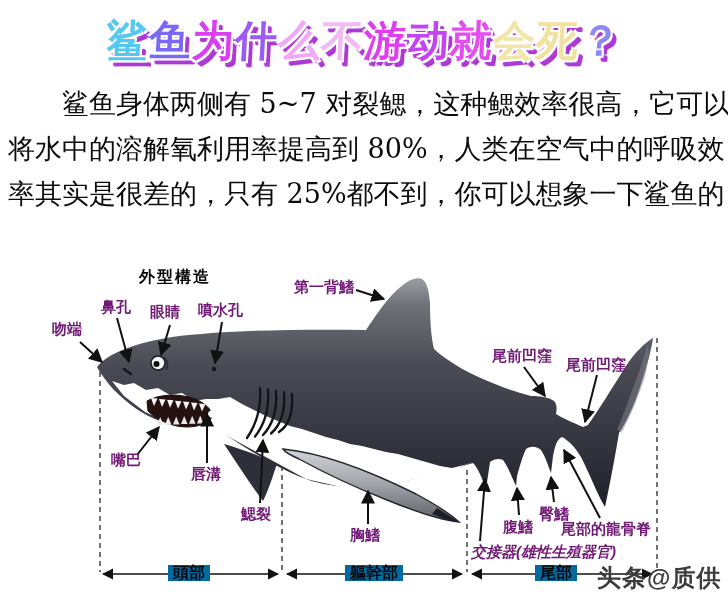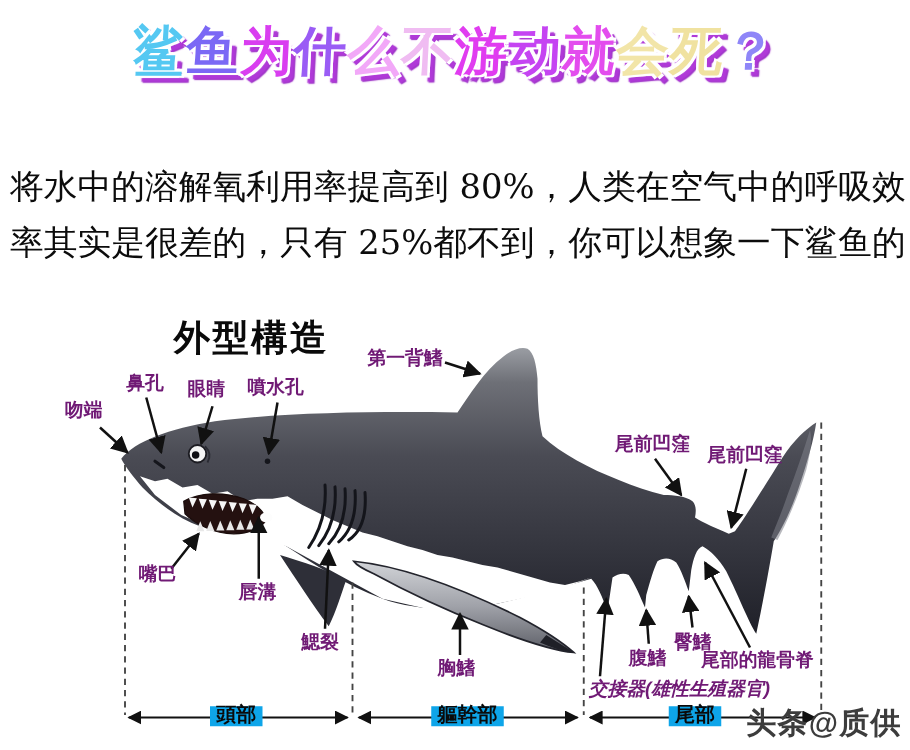--- a/index.html
+++ b/index.html
@@ -11,37 +11,38 @@
               transform:skewX(-3deg);}
   .tchar{display:inline-block;
          text-shadow:-2px -2px 0 #fff,2px -2px 0 #fff,-2px 2px 0 #fff,2px 2px 0 #fff,
                      5px 5px 1px #b03ad8,6px 6px 1px #9a2fc4;}
   
   .para-line{position:absolute;left:8px;width:712px;font-family:"DejaVu Serif","Liberation Serif",serif;
              font-size:27px;color:#0c0c0c;white-space:nowrap;}
   .para-line.indent{text-indent:2em;}
   
   #shark-svg{position:absolute;left:0;top:0;width:728px;height:600px;}
-  .diagram-heading{position:absolute;font-weight:bold;font-size:29px;color:#0a0a0a;letter-spacing:2px;}
+  .diagram-heading{position:absolute;font-weight:bold;font-size:16px;color:#0a0a0a;letter-spacing:2px;margin-top:16px;}
   .part-label{position:absolute;font-weight:bold;font-size:15px;color:#701a75;white-space:nowrap;
               line-height:1;}
   .section-label{position:absolute;font-weight:bold;font-size:16px;color:#0a0a0a;white-space:nowrap;
-                 background:#0ea5e9;padding:0 5px;line-height:1;transform:translateX(-50%);}
+                 background:#0369a1;padding:0 5px;line-height:1;transform:translateX(-50%);}
   .watermark{position:absolute;left:597px;top:562px;font-size:24px;font-weight:bold;
              color:#3c3c3c;letter-spacing:1px;}
 </style>
 </head>
 <body>
 
 <div id="app">
 
   <div class="title-wrap">
     <span class="chars"><span class="tchar" style="color: rgb(85, 200, 242);">鲨</span><span class="tchar" style="color: rgb(123, 104, 245);">鱼</span><span class="tchar" style="color: rgb(217, 62, 240);">为</span><span class="tchar" style="color: rgb(154, 92, 245);">什</span><span class="tchar" style="color: rgb(242, 168, 248);">么</span><span class="tchar" style="color: rgb(240, 188, 242);">不</span><span class="tchar" style="color: rgb(224, 60, 240);">游</span><span class="tchar" style="color: rgb(197, 68, 242);">动</span><span class="tchar" style="color: rgb(227, 76, 238);">就</span><span class="tchar" style="color: rgb(242, 229, 168);">会</span><span class="tchar" style="color: rgb(240, 226, 160);">死</span><span class="tchar" style="color: rgb(143, 134, 248);">？</span></span>
   </div>
 
+  <div class="para-line indent" style="top:86px">鲨鱼身体两侧有 5~7 对裂鳃，这种鳃效率很高，它可以</div>
   <div class="para-line" style="top:131px">将水中的溶解氧利用率提高到 80%，人类在空气中的呼吸效</div>
   <div class="para-line" style="top:176px">率其实是很差的，只有 25%都不到，你可以想象一下鲨鱼的</div>
 
   <svg id="shark-svg" viewBox="0 0 728 600">
     <defs>
       <linearGradient id="bodyGrad" x1="0" y1="0" x2="0" y2="1">
         <stop offset="0" stop-color="#9a9da3"></stop>
         <stop offset="0.12" stop-color="#6e7077"></stop>
         <stop offset="0.38" stop-color="#4a4b54"></stop>
         <stop offset="0.72" stop-color="#33343d"></stop>

